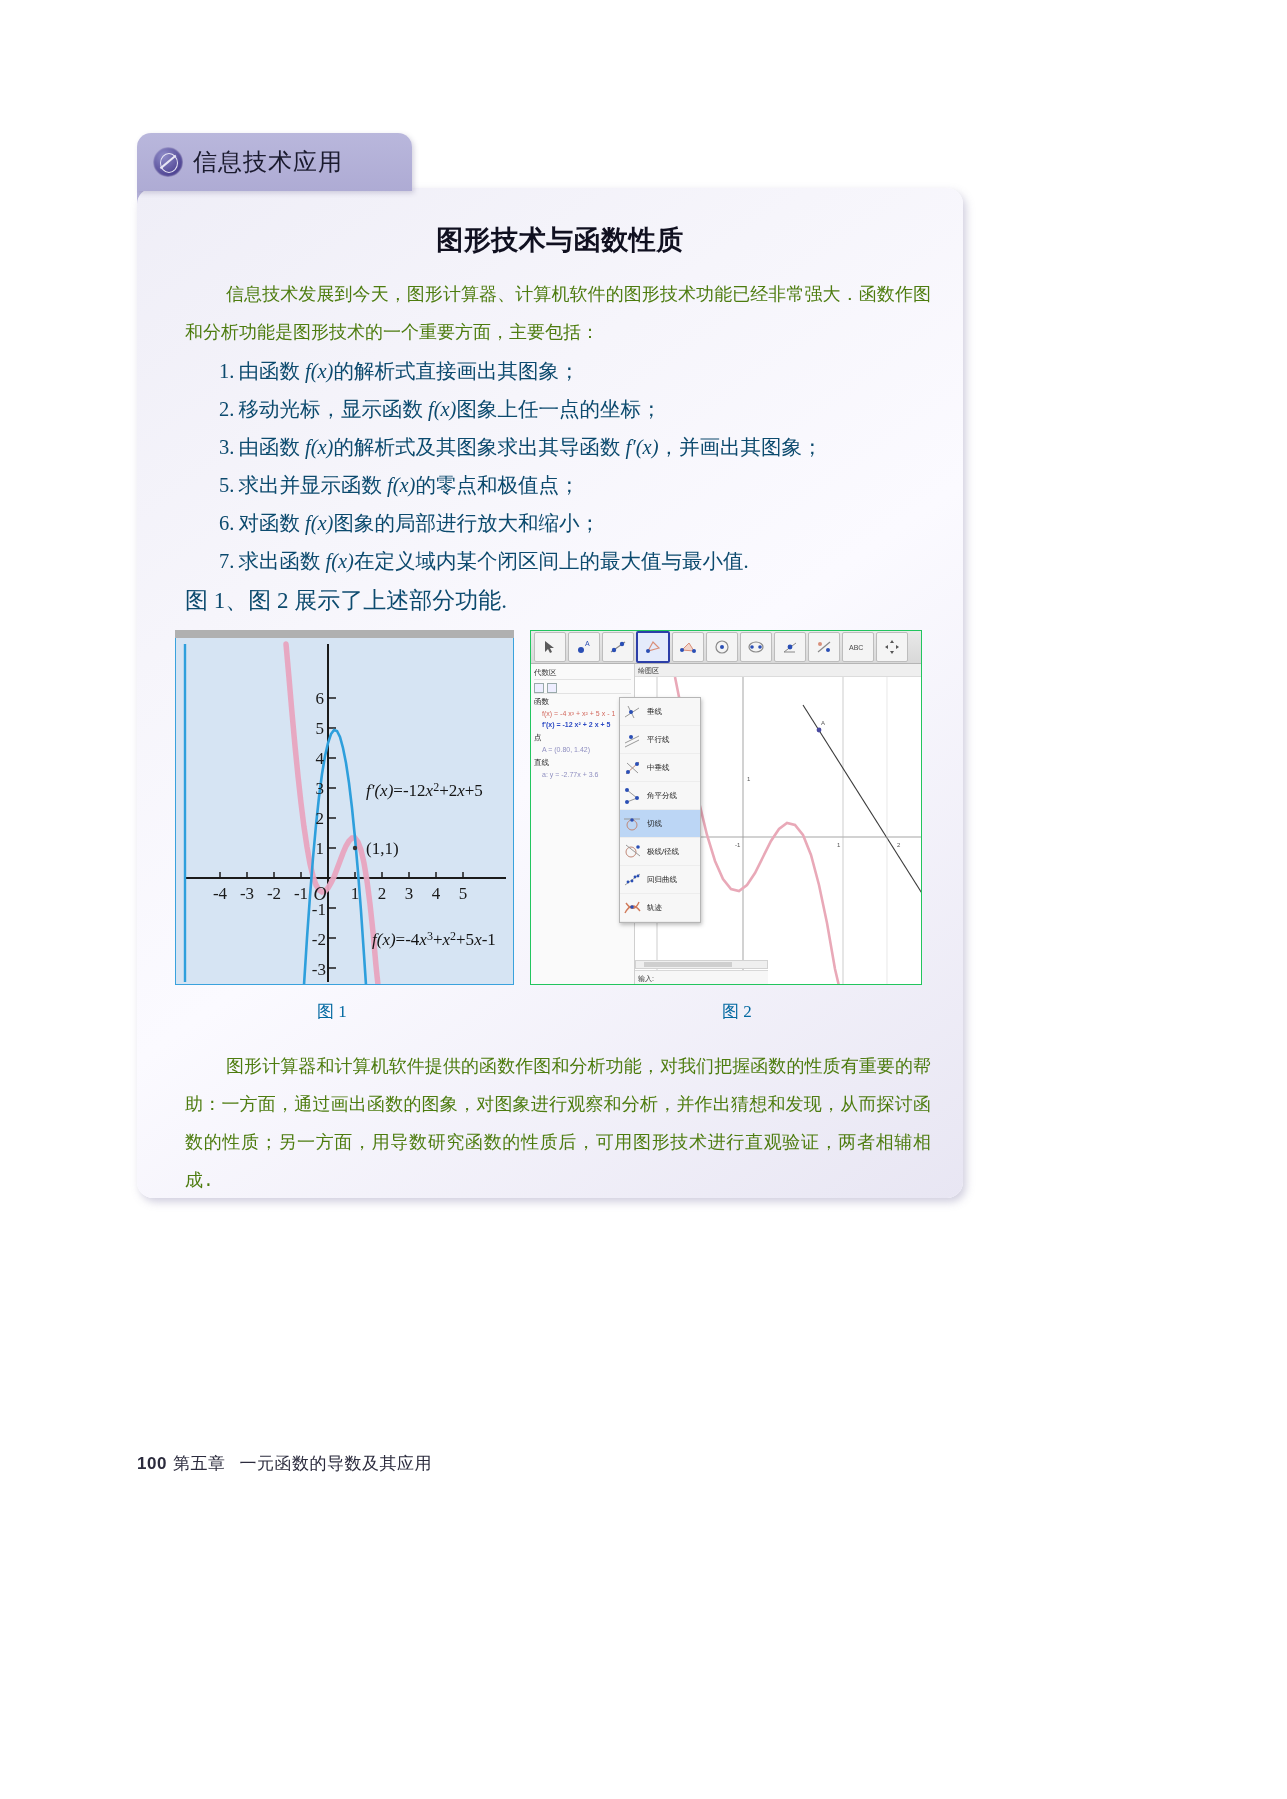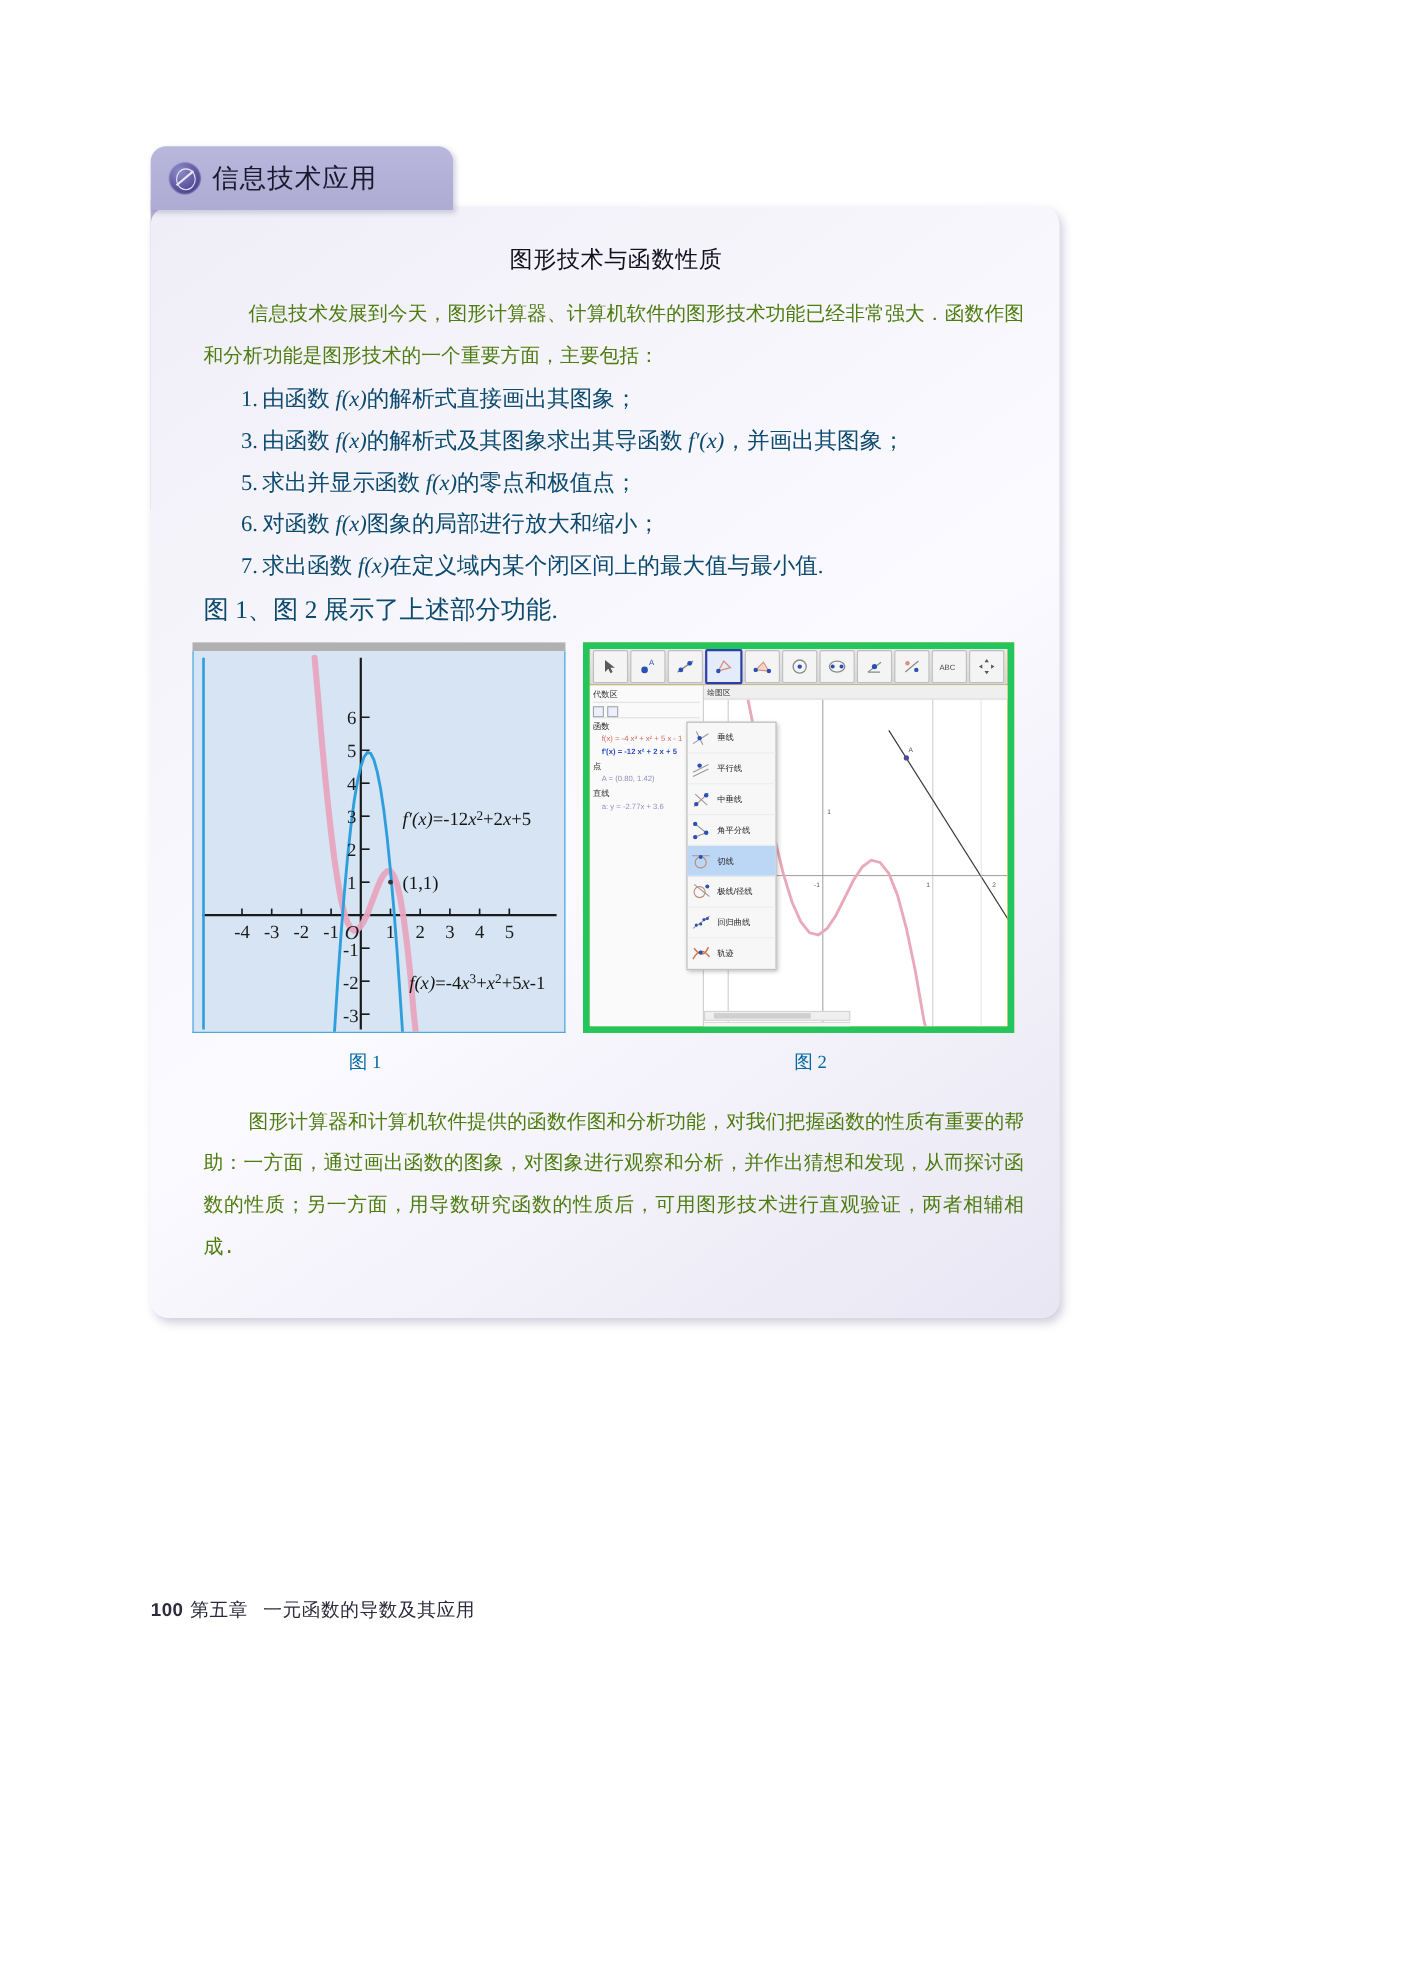--- a/index.html
+++ b/index.html
@@ -98,22 +98,22 @@
     top: 200px;
     width: 786px;
     height: 990px;
     z-index: 6;
     padding: 0;
   }
 
   .art-title {
     text-align: center;
     font-family: "Liberation Sans", sans-serif;
-    font-weight: normal;
-    font-size: 21px;
+    font-weight: bold;
+    font-size: 27px;
     color: #101020;
     margin-top: 22px;
     letter-spacing: .5px;
   }
 
   .body-text {
     font-family: Liberation Mono, monospace;
     font-size: 18px;
     color: #4d7c0f;
     line-height: 38px;
@@ -187,22 +187,22 @@
   .cap1 { left: 150px; top: 370px; }
   .cap2 { left: 555px; top: 370px; }
 
   
   .fig2-wrap {
     position: absolute;
     left: 363px;
     top: 0;
     width: 392px;
     height: 355px;
-    background: #eab308;
-    border: 6px solid #22c55e;
+    background: #404040;
+    border: 1px solid #22c55e;
     box-sizing: border-box;
     overflow: hidden;
   }
   .gg-toolbar {
     display: flex;
     height: 33px;
     background: linear-gradient(180deg,#e9e9e9,#d8d8d8);
     border-bottom: 1px solid #b5b5b5;
     align-items: center;
     padding: 0 2px;
@@ -370,20 +370,23 @@
 
   <div class="article-inner">
 
     <div class="art-title">图形技术与函数性质</div>
 
     <div class="body-text">信息技术发展到今天，图形计算器、计算机软件的图形技术功能已经非常强大．函数作图和分析功能是图形技术的一个重要方面，主要包括：</div>
 
     <ul class="feature-list">
       <li>
         <span class="num">1.</span><span>由函数 </span><span class="mi">f(x)</span><span>的解析式直接画出其图象；</span>
+      </li>
+      <li>
+        <span class="num">2.</span><span>移动光标，显示函数 </span><span class="mi">f(x)</span><span>图象上任一点的坐标；</span>
       </li>
       <li>
         <span class="num">3.</span><span>由函数 </span><span class="mi">f(x)</span><span>的解析式及其图象求出其导函数 </span><span class="mi">f′(x)</span><span>，并画出其图象；</span>
       </li>
       <li>
         <span class="num">5.</span><span>求出并显示函数 </span><span class="mi">f(x)</span><span>的零点和极值点；</span>
       </li>
       <li>
         <span class="num">6.</span><span>对函数 </span><span class="mi">f(x)</span><span>图象的局部进行放大和缩小；</span>
       </li>

